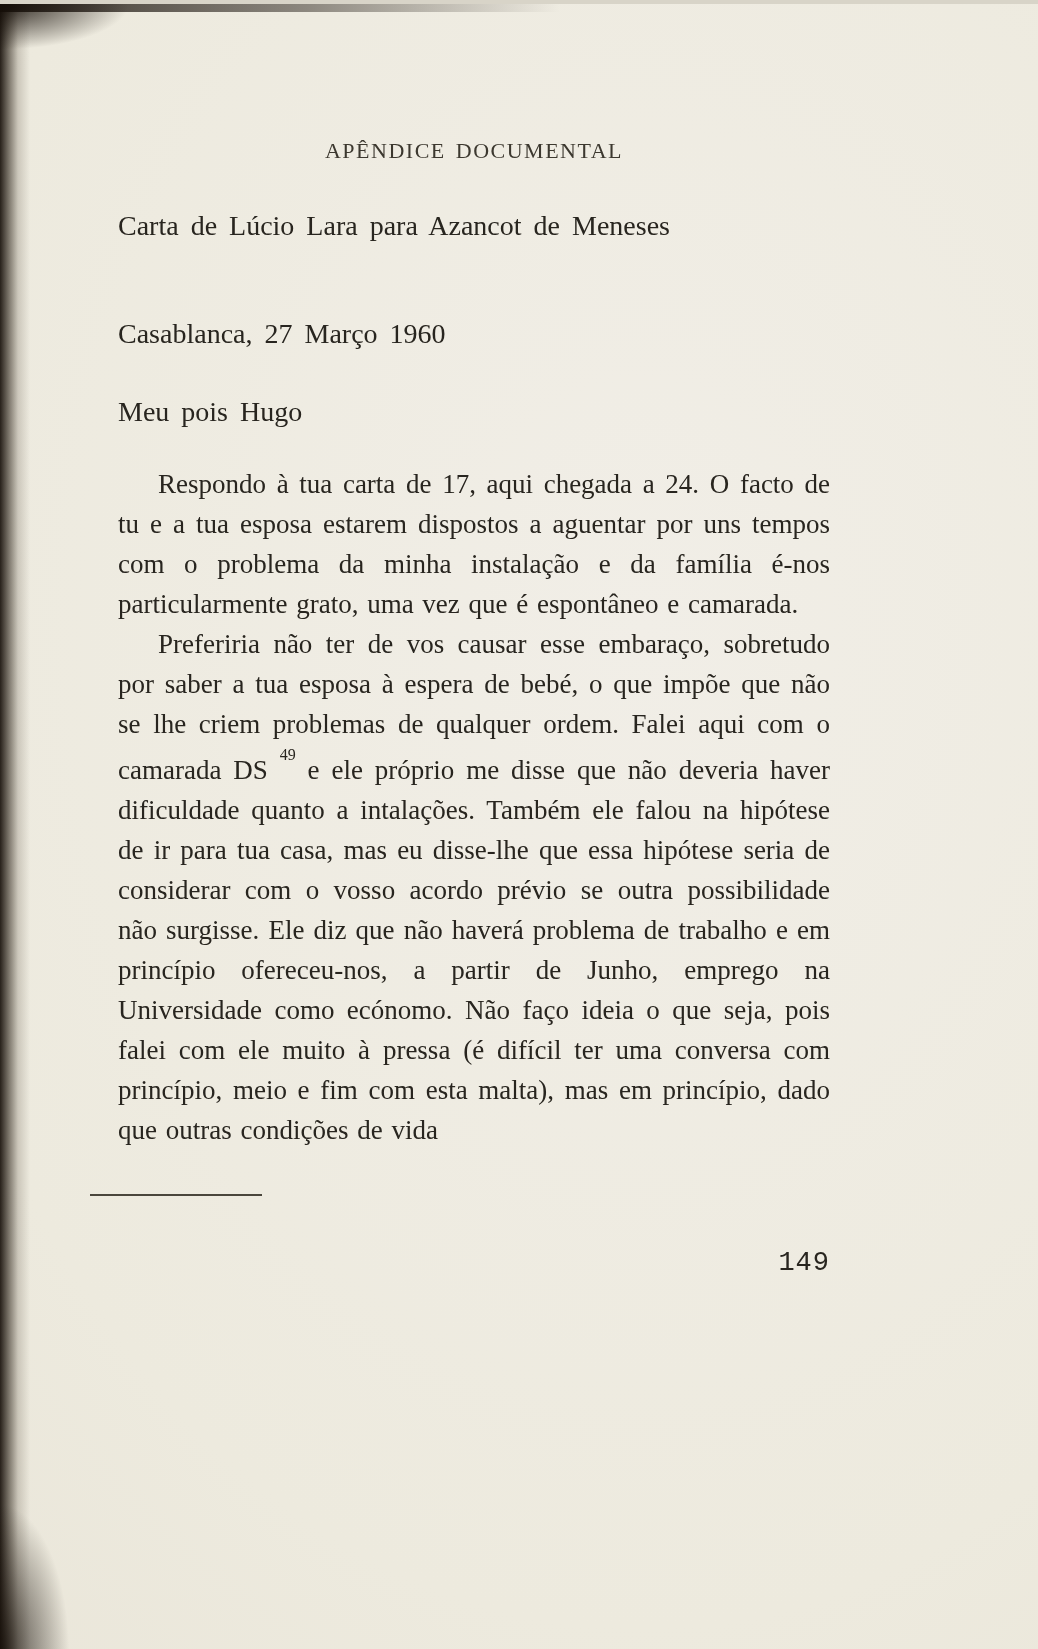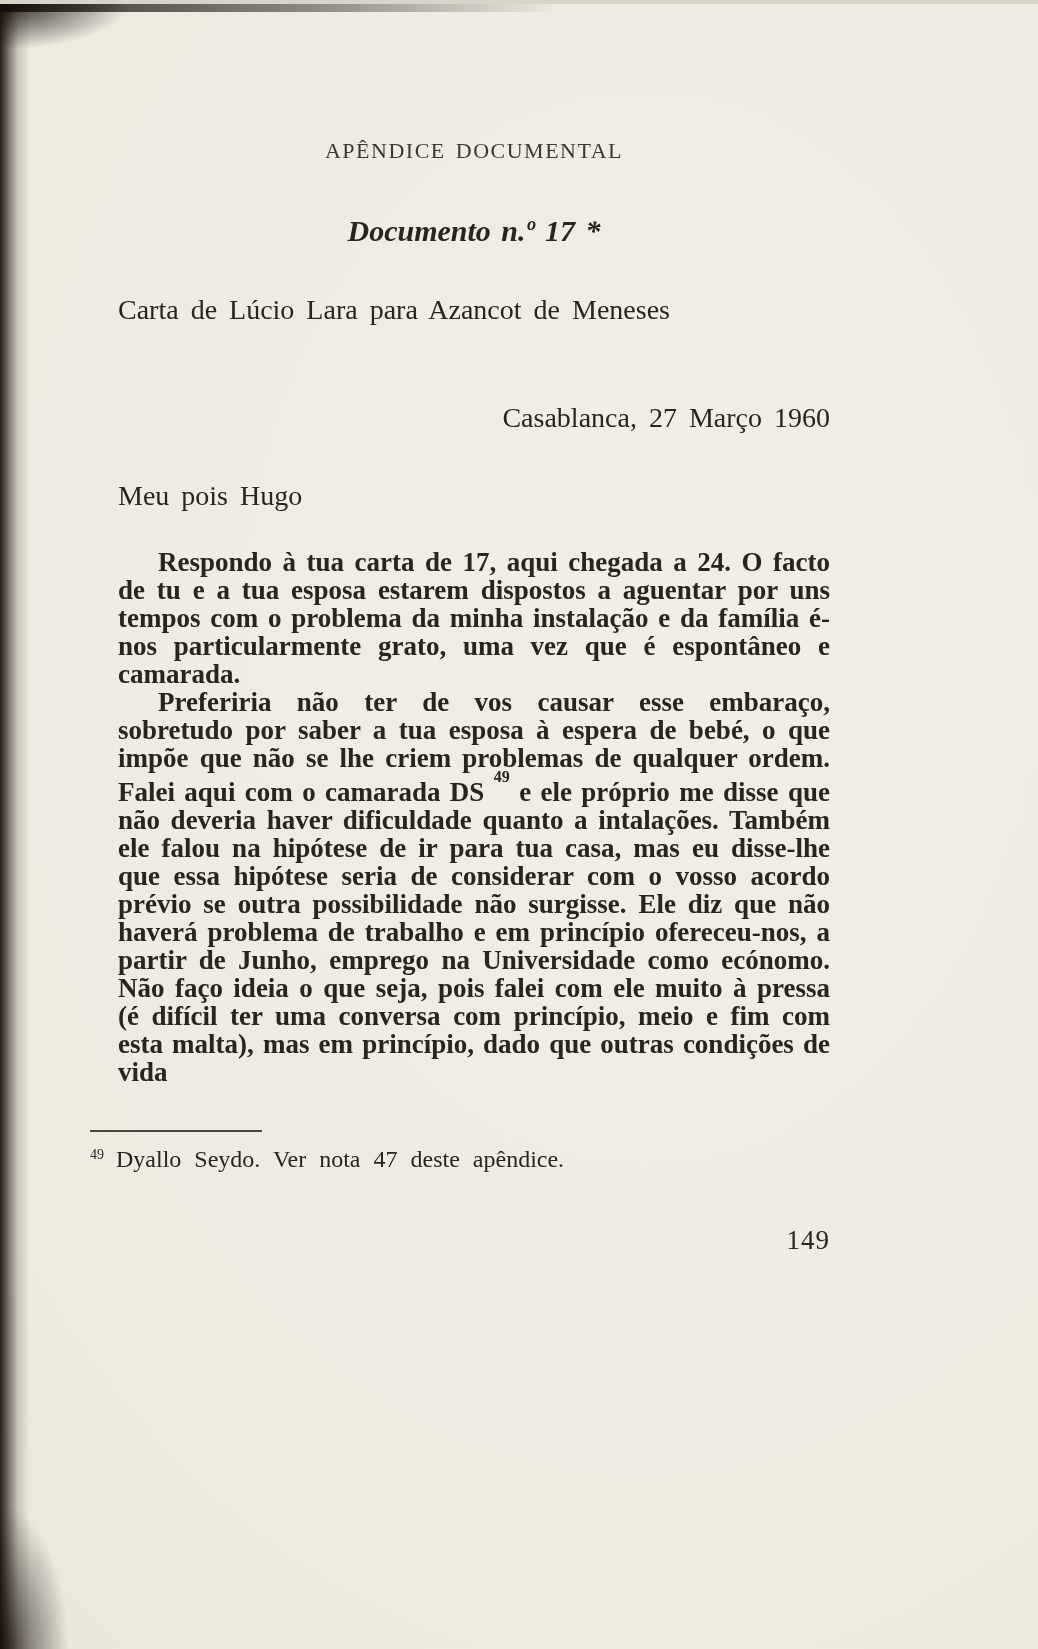--- a/index.html
+++ b/index.html
@@ -60,38 +60,37 @@
     word-spacing: 3px;
   }
   .subtitle {
     margin-top: 46px;
     text-align: left;
     font-size: 28px;
     word-spacing: 5px;
   }
   .dateline {
     margin-top: 76px;
-    text-align: right;
+    text-align: left;
     font-size: 28px;
     word-spacing: 5px;
   }
   .salutation {
     margin-top: 46px;
     font-size: 28px;
     word-spacing: 5px;
   }
   .letter-body { margin-top: 36px; }
   .letter-body p {
     margin: 0;
     font-size: 27px;
-    line-height: 28px;
+    line-height: 40px;
     text-align: justify;
     text-indent: 40px;
     word-spacing: 2px;
-    font-weight: bold;
   }
   .fn-ref {
     font-size: 16px;
     position: relative;
     top: -9px;
     letter-spacing: 0;
   }
   .footnote-rule {
     margin: 44px 0 0 -28px;
     width: 172px;
@@ -108,48 +107,45 @@
     position: relative;
     top: -8px;
     margin-right: 12px;
   }
   .footnote .fn-text { word-spacing: 7px; }
   .page-number {
     margin-top: 52px;
     text-align: right;
     font-size: 27px;
     letter-spacing: 1px;
+    font-family: Liberation Mono, monospace;
   }
 </style>
 </head>
 <body>
 
 <div class="page">
   <div class="scan-edge-left"></div>
   <div class="scan-edge-top"></div>
   <div class="scan-corner-tl"></div>
   <div class="scan-corner-bl"></div>
 
   <div class="content">
     <div class="running-header">APÊNDICE DOCUMENTAL</div>
 
-    <div class="doc-title">Documento n.º 17 *</div>
 
     <div class="subtitle">Carta de Lúcio Lara para Azancot de Meneses</div>
 
     <div class="dateline">Casablanca, 27 Março 1960</div>
 
     <div class="salutation">Meu pois Hugo</div>
 
     <div class="letter-body">
       <p>Respondo à tua carta de 17, aqui chegada a 24. O facto de tu e a tua esposa estarem dispostos a aguentar por uns tempos com o problema da minha instalação e da família é-nos particularmente grato, uma vez que é espontâneo e camarada.</p>
       <p><span>Preferiria não ter de vos causar esse embaraço, sobretudo por saber a tua esposa à espera de bebé, o que impõe que não se lhe criem problemas de qualquer ordem. Falei aqui com o camarada DS </span><sup class="fn-ref">49</sup><span> e ele próprio me disse que não deveria haver dificuldade quanto a intalações. Também ele falou na hipótese de ir para tua casa, mas eu disse-lhe que essa hipótese seria de considerar com o vosso acordo prévio se outra possibilidade não surgisse. Ele diz que não haverá problema de trabalho e em princípio ofereceu-nos, a partir de Junho, emprego na Universidade como ecónomo. Não faço ideia o que seja, pois falei com ele muito à pressa (é difícil ter uma conversa com princípio, meio e fim com esta malta), mas em princípio, dado que outras condições de vida</span></p>
     </div>
 
     <div class="footnote-rule"></div>
 
-    <div class="footnote">
-      <span class="fn-marker">49</span><span class="fn-text">Dyallo Seydo. Ver nota 47 deste apêndice.</span>
-    </div>
 
     <div class="page-number">149</div>
   </div>
 </div>
 
 </body></html>

